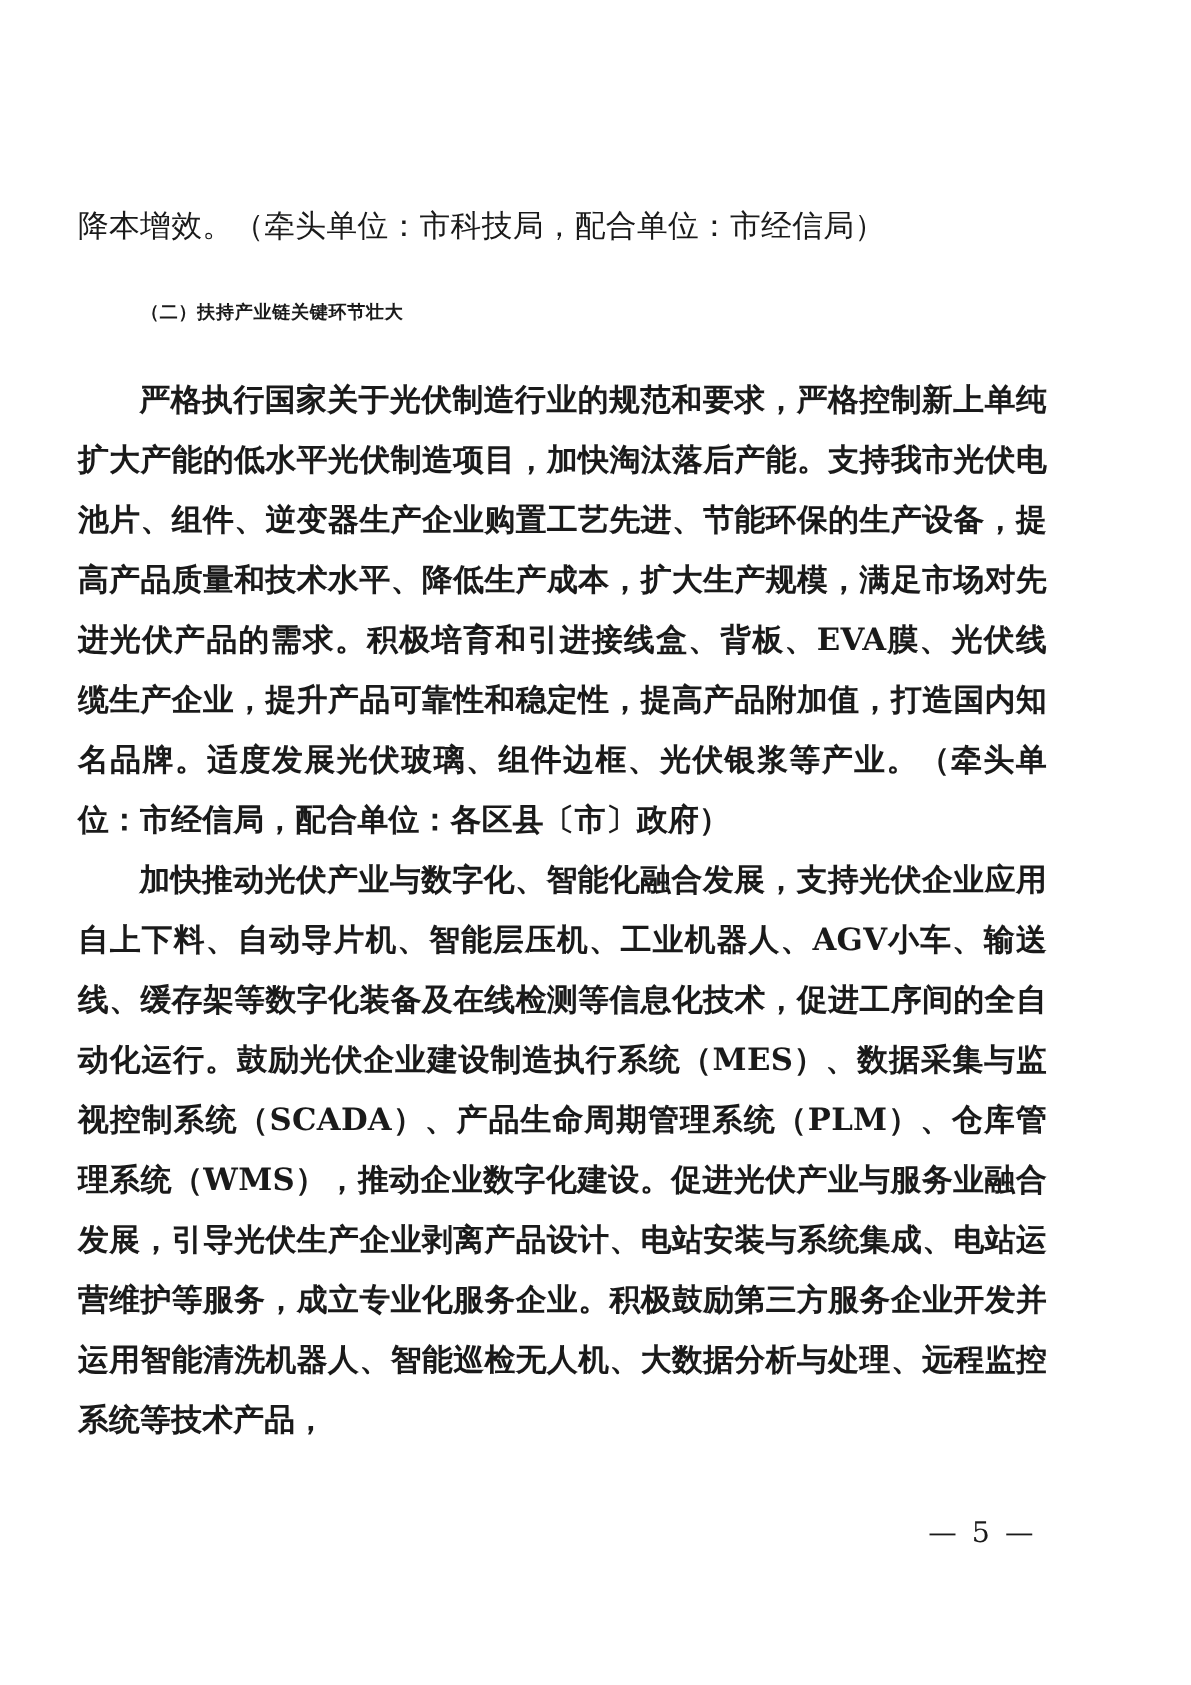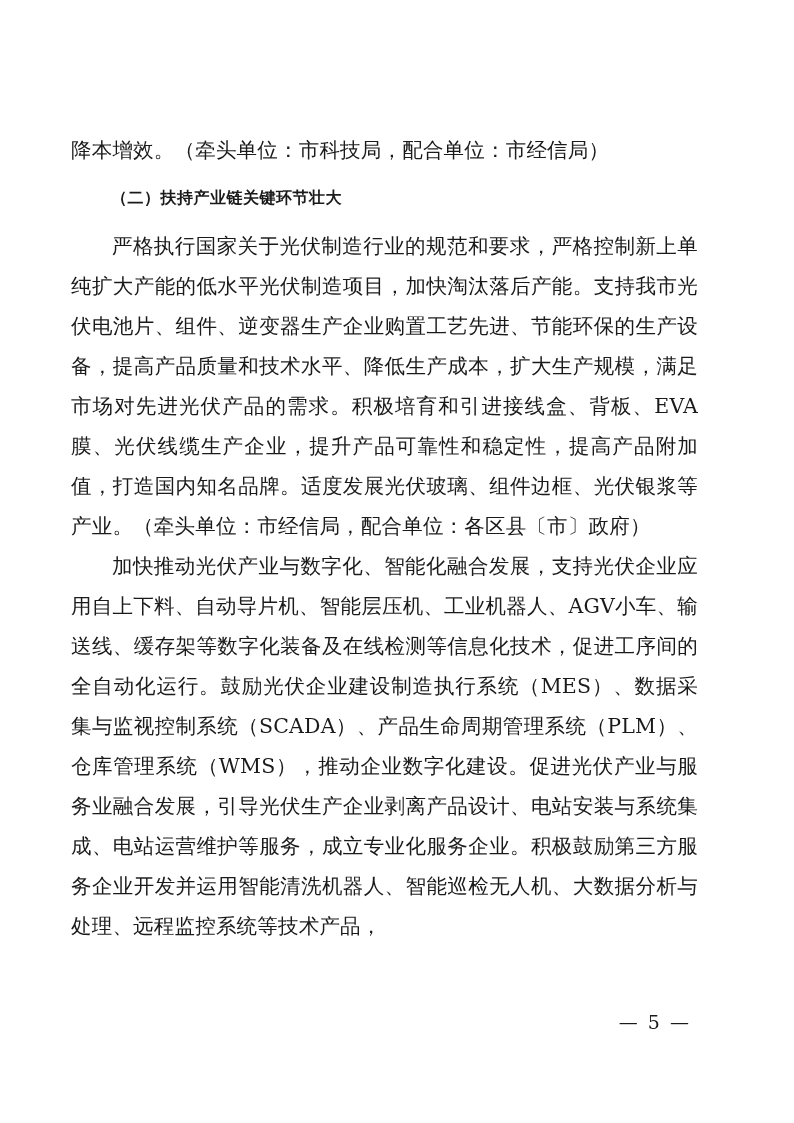--- a/index.html
+++ b/index.html
@@ -15,44 +15,45 @@
     color: #1a1a1a;
     overflow: hidden;
   }
   .page {
     position: absolute;
     left: 0;
     top: 0;
     width: 786px;
     height: 1123px;
     box-sizing: border-box;
-    padding: 130px 88px 0 71px;
+    padding: 130px 88px 0 52px;
   }
   .doc-body {
     font-size: 20.5px;
     line-height: 40px;
     letter-spacing: 0.2px;
     text-align: justify;
     text-justify: inter-ideograph;
   }
   .para {
     margin: 0;
     text-indent: 0;
   }
   .para-indent {
     margin: 0;
     text-indent: 2em;
+    font-weight: bold;
   }
   .heading {
-    margin: 8px;
+    margin: 18px;
     text-indent: 2em;
     font-weight: bold;
     font-family: "DejaVu Sans", "Liberation Sans", sans-serif;
     letter-spacing: 0.5px;
-    font-size: 16px;
+    font-size: 12px;
   }
   .footer {
     position: absolute;
     left: 0;
     right: 0;
     bottom: 90px;
     text-align: center;
     font-size: 19px;
     font-family: "DejaVu Serif", "Liberation Serif", serif;
     color: #1a1a1a;

